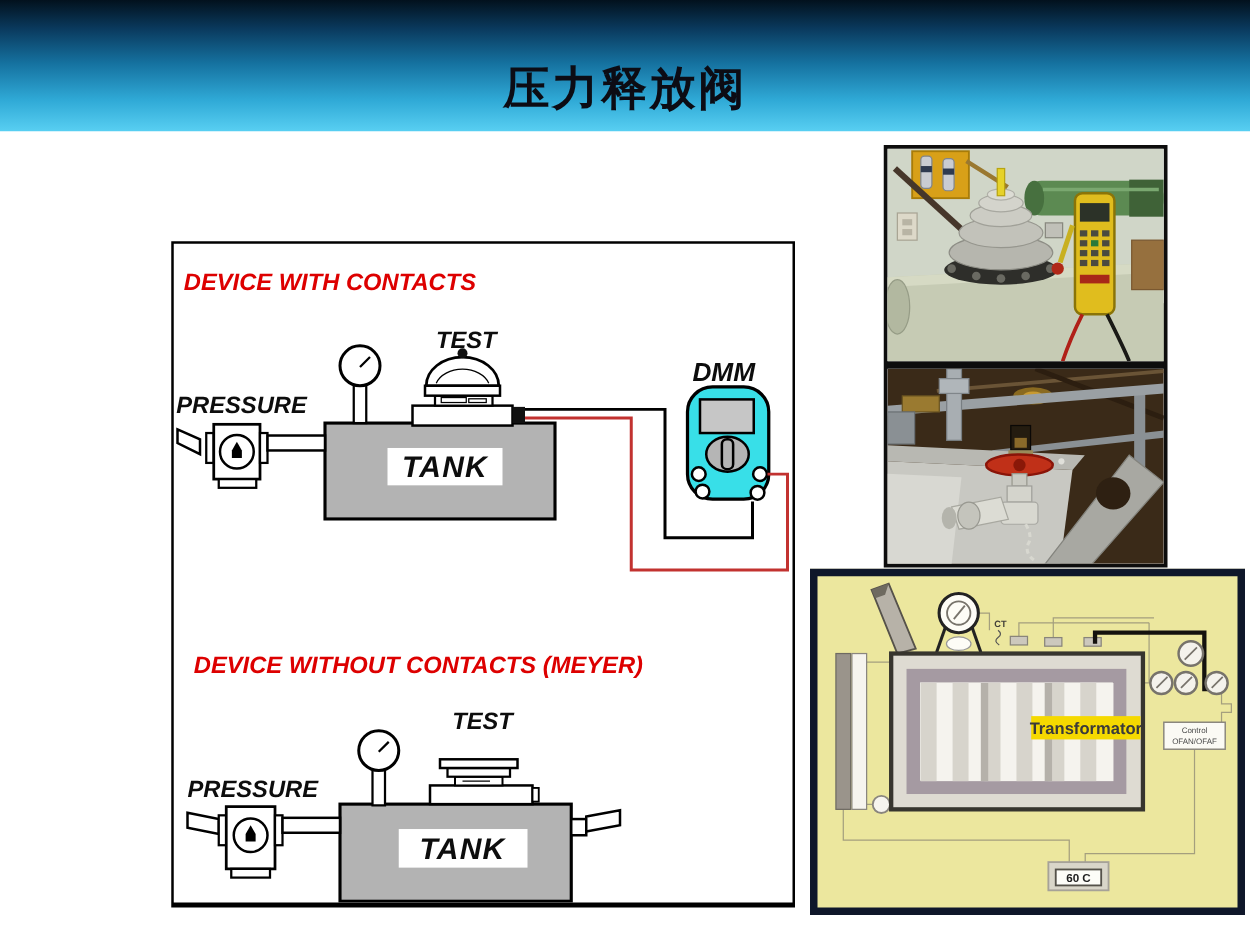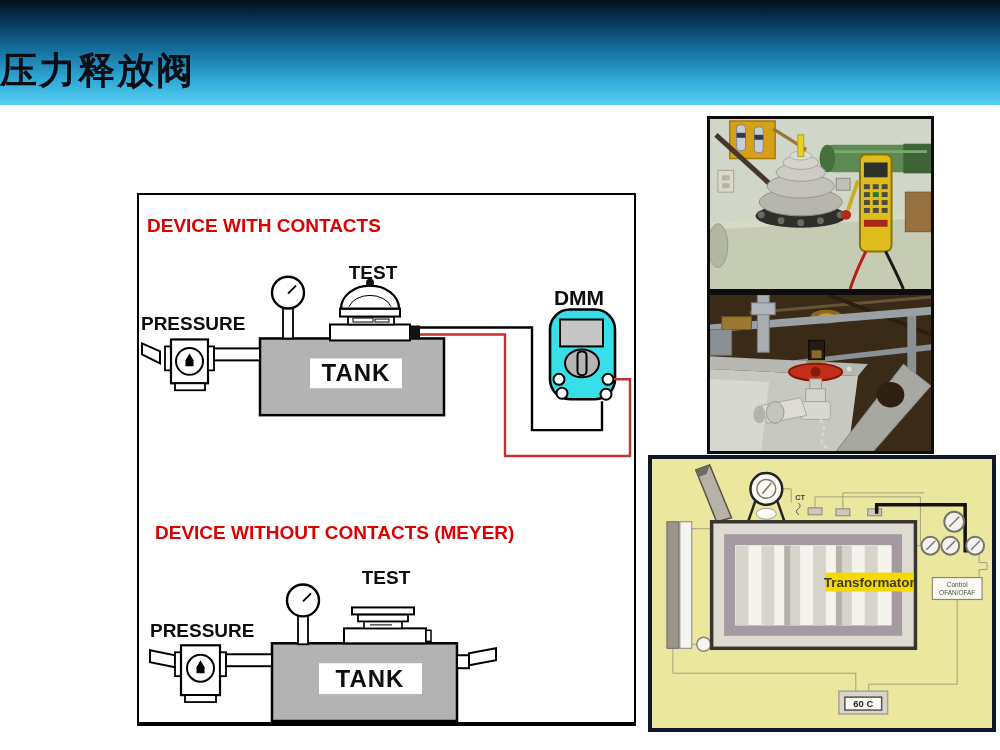--- a/index.html
+++ b/index.html
@@ -2,30 +2,30 @@
 <html><head>
 <meta charset="utf-8">
 <style>
   html,body{margin:0;padding:0;background:#ffffff;}
   .slide{position:relative;width:1000px;height:750px;background:#ffffff;overflow:hidden;
          font-family:"Liberation Sans",sans-serif;}
   
   .hdr{position:absolute;left:0;top:0;width:1000px;height:105px;
        background:linear-gradient(180deg,#02111d 0%,#0a3a5e 22%,#15719f 48%,#2fa9d6 76%,#58cff2 100%);}
   .hdr-title{position:absolute;left:0;top:52px;width:100%;box-sizing:border-box;
-             text-align:left;font-size:37px;font-weight:700;color:#0c0c14;line-height:1;letter-spacing:2px;}
+             text-align:center;font-size:37px;font-weight:700;color:#0c0c14;line-height:1;letter-spacing:2px;}
   .subtitle{position:absolute;left:294px;top:122px;font-size:28px;font-weight:700;color:#141414;
             text-shadow:2px 2px 0 #909090;letter-spacing:1px;}
   
   .panel{position:absolute;box-sizing:border-box;background:#fff;}
-  .test-diagram{left:137px;top:193px;width:499px;height:533px;border:2px solid #000;border-bottom-width:4px;}
+  .test-diagram{left:137px;top:193px;width:499px;height:533px;border:2px solid #000;border-bottom-width:4px;font-style:italic;}
   .photo{border:3px solid #0d0d0d;}
   .photo1{left:707px;top:116px;width:227px;height:176px;}
   .photo2{left:707px;top:292px;width:227px;height:162px;}
-  .schem{left:648px;top:455px;width:348px;height:277px;border:4px solid #0f172a;background:#ece79e;}
+  .schem{left:648px;top:455px;width:348px;height:277px;border:6px solid #0f172a;background:#ece79e;}
   svg{display:block;width:100%;height:100%;}
   svg text{font-family:"Liberation Sans",sans-serif;font-weight:700;fill:#0d0d0d;}
   text.redlbl{fill:#dd0000;font-size:19px;}
   text.biglbl{font-size:19px;}
   text.tanklbl{font-size:24px;letter-spacing:1px;}
   text.dmmlbl{font-size:21px;}
   text.tiny{font-size:7.5px;fill:#44423a;}
   text.ctrl{font-size:6.5px;font-weight:400;fill:#4a4a4a;}
   text.temp{font-size:9.5px;fill:#222;}
   text.trafo{font-size:13.5px;font-weight:600;fill:#3a3a3a;}

